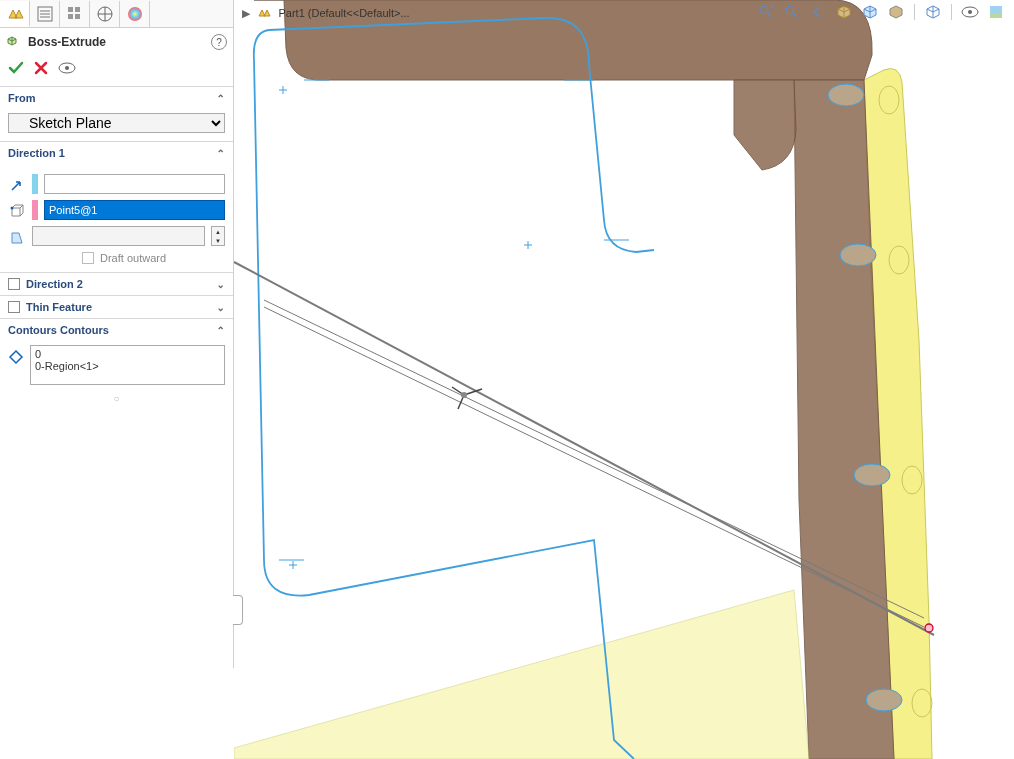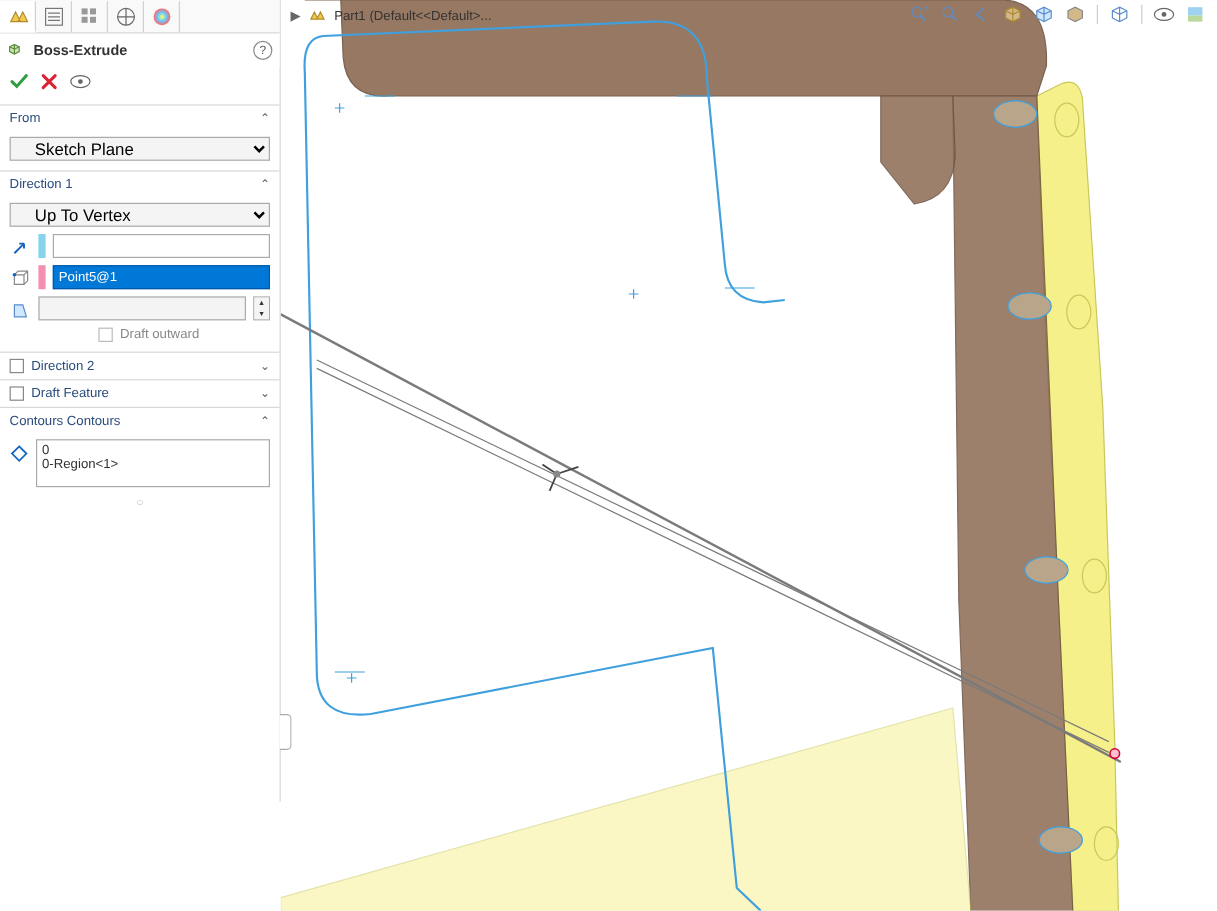--- a/index.html
+++ b/index.html
@@ -63,21 +63,21 @@
   
   .section {
     border-bottom: 1px solid #d7d7d7;
   }
   .section-hd {
     display: flex;
     align-items: center;
     height: 22px;
     padding: 0 8px;
     color: #2a4b7c;
-    font-weight: normal;
+    font-weight: bold;
     cursor: pointer;
   }
   .section-hd .chevron {
     margin-left: auto;
     color: #666;
     font-size: 10px;
   }
   .section-hd .checkbox {
     width: 12px; height: 12px;
     border: 1px solid #888;
@@ -301,23 +301,20 @@
       </select>
     </div>
   </div>
 
   <div class="section">
     <div class="section-hd">
       <span>Direction 1</span>
       <span class="chevron">⌃</span>
     </div>
     <div class="section-body">
-      <select class="combo">
-        <option>Up To Vertex</option>
-      </select>
 
       <div class="input-row">
         <span class="icon-slot">
           <svg width="14" height="14">
               <path d="M2 12 L10 4 M10 4 L6 4 M10 4 L10 8" stroke="#1466c0" stroke-width="1.6" fill="none"></path>
             </svg>
         </span>
         <span class="color-swatch" style="background:#85d3ec"></span>
         <input class="text" type="text" value="" style="">
       </div>
@@ -357,21 +354,21 @@
     <div class="section-hd">
       <span class="checkbox"></span>
       <span>Direction 2</span>
       <span class="chevron">⌄</span>
     </div>
   </div>
 
   <div class="section">
     <div class="section-hd">
       <span class="checkbox"></span>
-      <span>Draft Feature</span>
+      <span>Thin Feature</span>
       <span class="chevron">⌄</span>
     </div>
   </div>
 
   <div class="section" style="border-bottom:none;">
     <div class="section-hd">
       <span>Contours Contours</span>
       <span class="chevron">⌃</span>
     </div>
     <div class="section-body">

